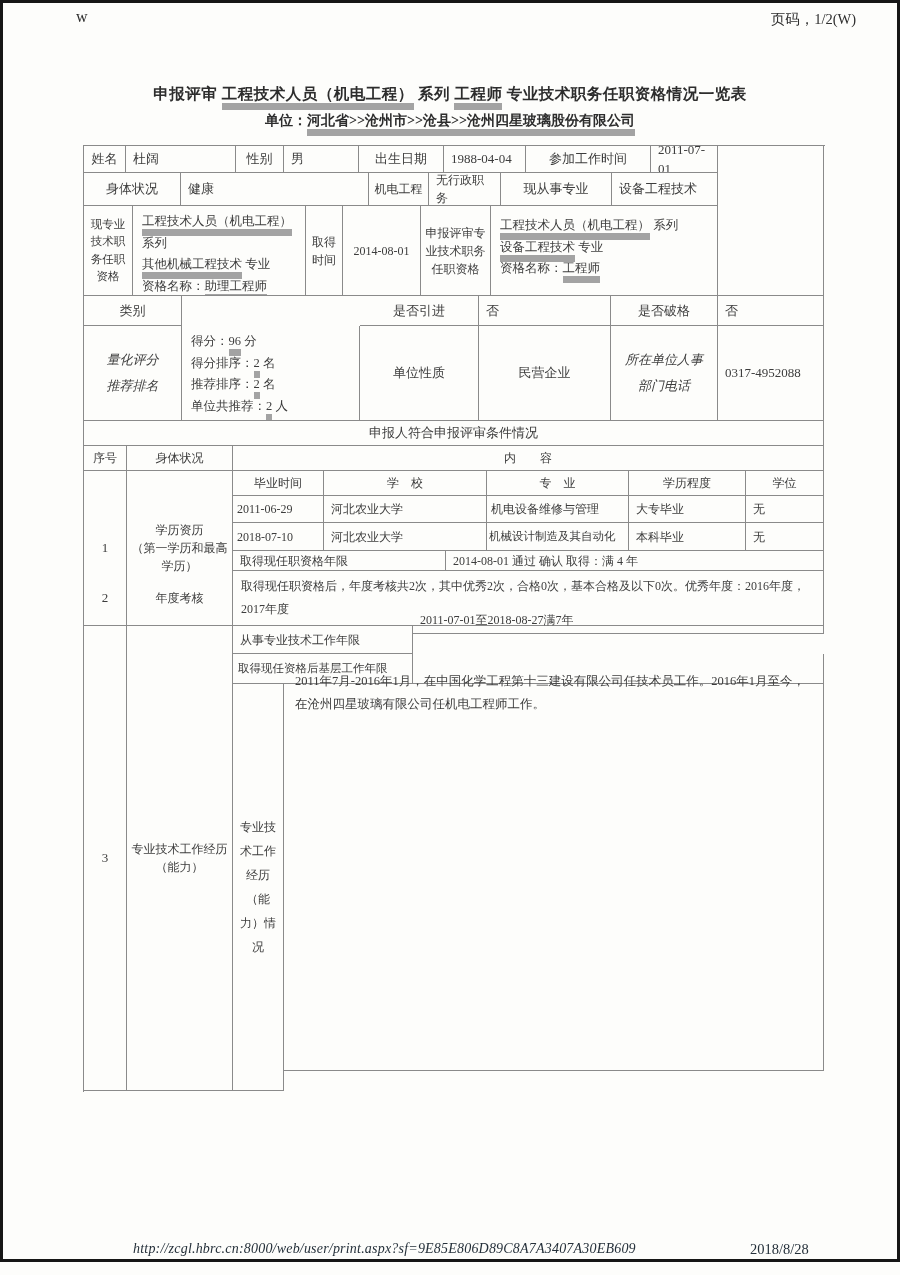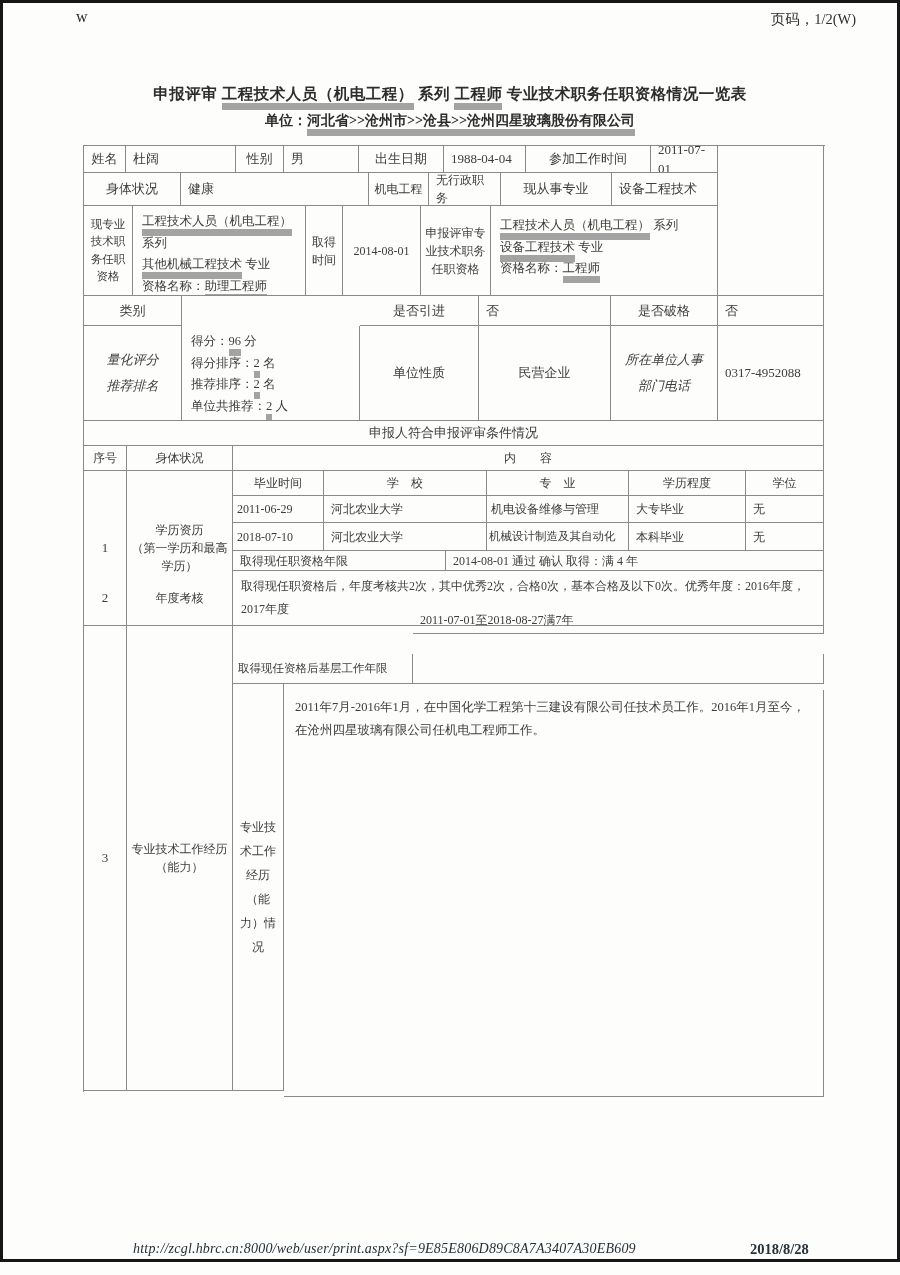--- a/index.html
+++ b/index.html
@@ -36,21 +36,21 @@
   .cl { display:flex; align-items:center; padding:0 7px; }
   .ct { padding:4px 9px; }
   .small { font-size:12px; }
   .tiny { font-size:11.5px; }
   .lh2 { line-height:2;font-style:italic; }
   .qual-line { margin:1px 0; line-height:1.65; font-size:12.5px; }
   .score-line { line-height:1.72; font-size:12.5px; }
   .banner-cell { font-size:13px; }
   .desc { line-height:1.85; font-size:12.5px; padding:6px 11px; }
   .footer-url { position:absolute; left:133px; top:1241px; font-size:14px; letter-spacing:0.2px; color:#25303a;font-style:italic; }
-  .footer-date { position:absolute; left:750px; top:1241px; font-size:14.5px; color:#25303a;font-weight:bold; }
+  .footer-date { position:absolute; left:750px; top:1241px; font-size:14.5px; color:#25303a; }
 </style>
 </head>
 <body>
 
 <div class="page">
   <div class="frame"></div>
 
   <div class="hw-mark">w</div>
   <div class="pageno">页码，1/2(W)</div>
 
@@ -159,25 +159,26 @@
     <div class="c small" style="left:149px;top:425px;width:591px;height:55px;padding:4px 8px;line-height:1.9">取得现任职资格后，年度考核共2次，其中优秀2次，合格0次，基本合格及以下0次。优秀年度：2016年度，2017年度</div>
 
     <div class="c cc" style="left:0;top:480px;width:43px;height:465px">3</div>
     <div class="c cc small" style="left:43px;top:480px;width:106px;height:465px">
       <div>
           <div>专业技术工作经历</div>
           <div>（能力）</div>
         </div>
     </div>
 
+    <div class="c cl small" style="left:149px;top:480px;width:180px;height:28px">从事专业技术工作年限</div>
     <div class="c cl small" style="left:329px;top:460px;width:411px;height:28px">2011-07-01至2018-08-27满7年</div>
 
     <div class="c cl tiny" style="left:149px;top:508px;width:180px;height:30px;padding:0 5px">取得现任资格后基层工作年限</div>
     <div class="c cl small" style="left:329px;top:508px;width:411px;height:30px"></div>
 
     <div class="c cc small" style="left:149px;top:538px;width:51px;height:407px;padding:3px;line-height:2">专业技术工作经历（能力）情况</div>
-    <div class="c desc" style="left:200px;top:544px;width:540px;height:407px">2011年7月-2016年1月，在中国化学工程第十三建设有限公司任技术员工作。2016年1月至今，在沧州四星玻璃有限公司任机电工程师工作。</div>
+    <div class="c desc" style="left:200px;top:518px;width:540px;height:407px">2011年7月-2016年1月，在中国化学工程第十三建设有限公司任技术员工作。2016年1月至今，在沧州四星玻璃有限公司任机电工程师工作。</div>
 
   </div>
 
   <div class="footer-url">http://zcgl.hbrc.cn:8000/web/user/print.aspx?sf=9E85E806D89C8A7A3407A30EB609</div>
   <div class="footer-date">2018/8/28</div>
 </div>
 
 </body></html>

